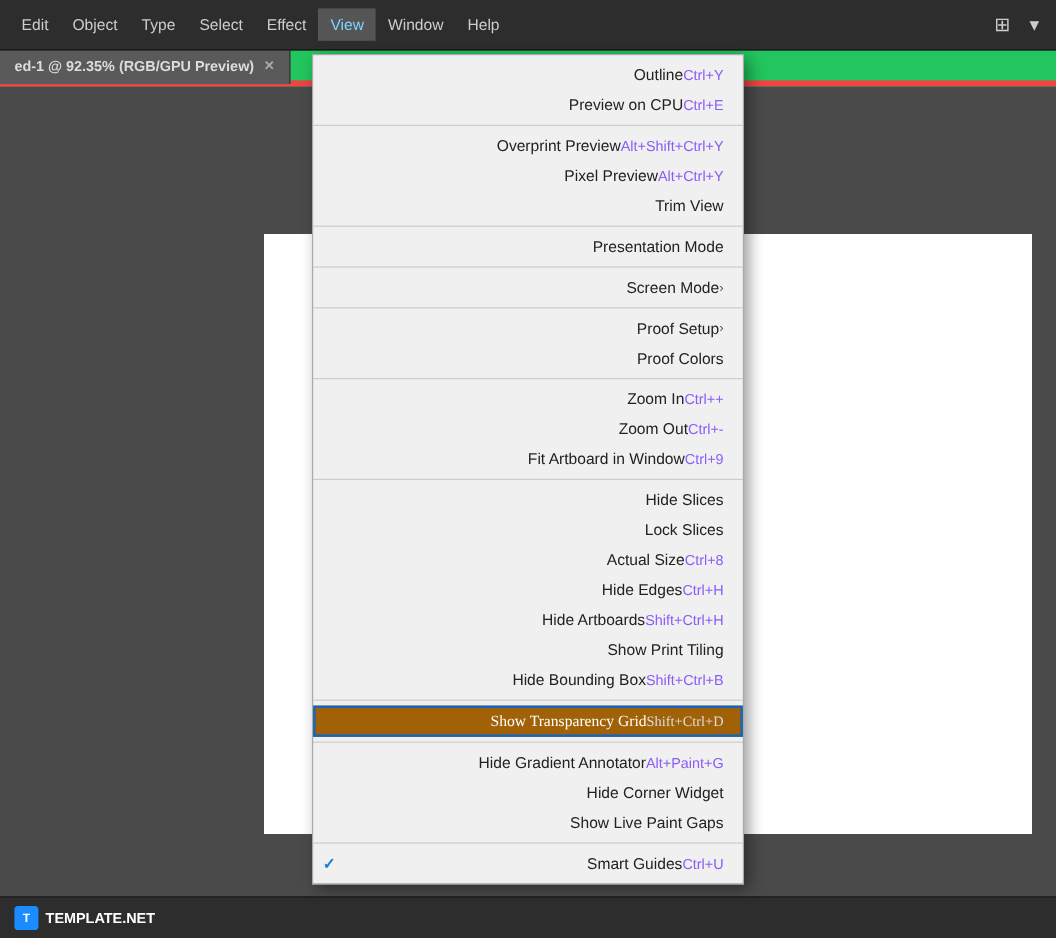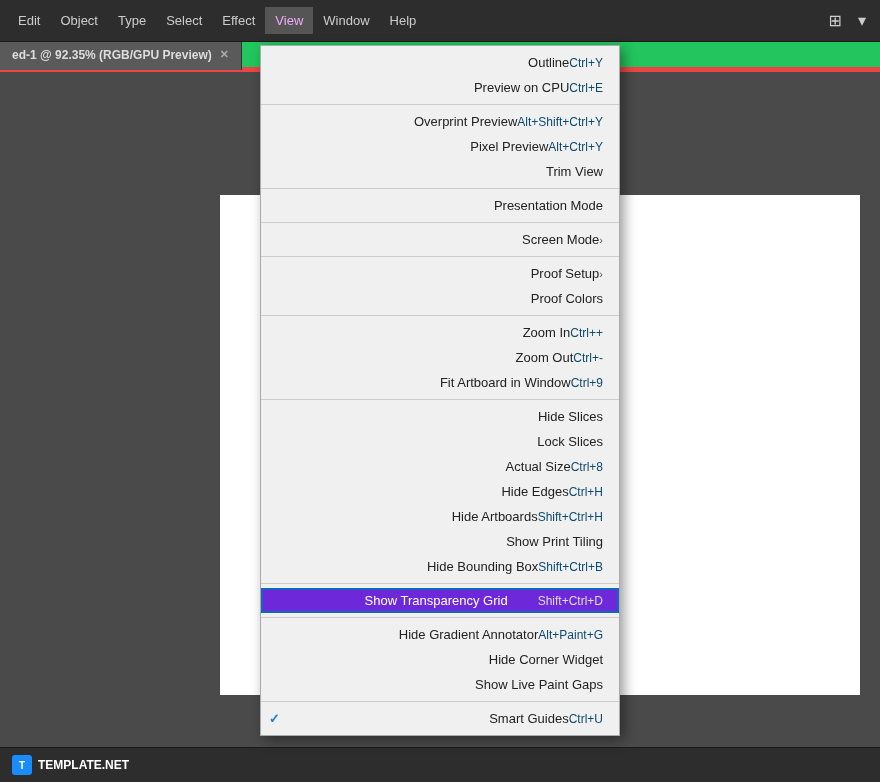--- a/index.html
+++ b/index.html
@@ -25,21 +25,21 @@
       z-index: 100;
     }
     .menu-bar-item {
       color: #cccccc;
       padding: 6px 10px;
       cursor: pointer;
       font-size: 13px;
     }
     .menu-bar-item.active {
       background: #555;
-      color: #f0abfc;
+      color: #7dd3fc;
     }
     .menu-bar-icons {
       margin-left: auto;
       display: flex;
       align-items: center;
       gap: 4px;
     }
     .menu-bar-icon-btn {
       color: #ccc;
       padding: 4px 6px;
@@ -149,36 +149,36 @@
       align-items: center;
       justify-content: flex-end;
       padding: 5px 16px 5px 28px;
       cursor: pointer;
       color: #222;
       font-size: 13px;
       position: relative;
       user-select: none;
     }
     .menu-item.highlighted {
-      background: #6d28d9;
+      background: #a16207;
       color: #fff;
       border: 2px solid #1565c0;
       padding: 3px 14px 3px 26px;
+      font-family: Liberation Serif, serif;
     }
     .menu-item.disabled {
       color: #999;
       cursor: default;
     }
     .menu-item .shortcut {
-      color: #0c4a6e;
+      color: #8b5cf6;
       font-size: 12px;
     }
     .menu-item.highlighted .shortcut {
       color: #ddd;
-      margin-left: 30px;
     }
     .menu-item .arrow {
       font-size: 11px;
       color: #555;
     }
     .menu-item .checkmark {
       position: absolute;
       left: 8px;
       color: #1a7fd4;
       font-size: 13px;

